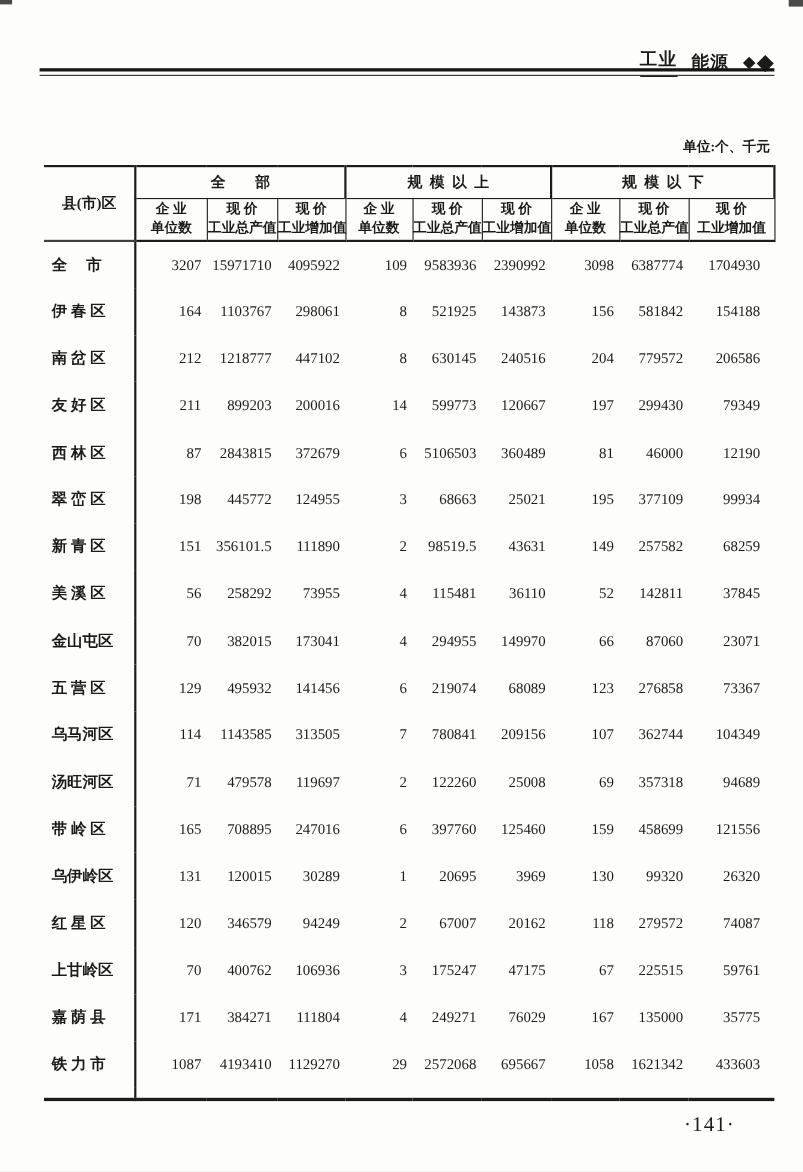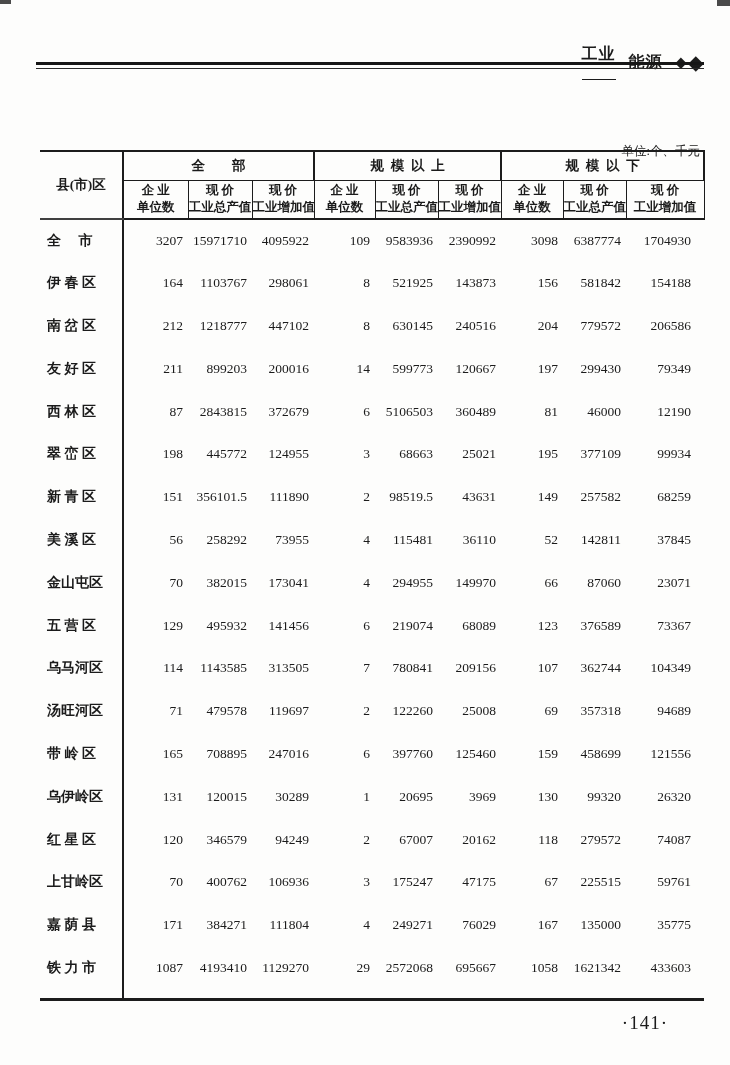--- a/index.html
+++ b/index.html
@@ -11,39 +11,39 @@
   }
   .artifact { position:absolute; background:#4a4a4a; }
   .artifact.tl { left:0; top:0; width:11px; height:4px; }
   .artifact.tr { right:0; top:0; width:13px; height:6px; }
 
   .chapter {
     position:absolute; top:44px; right:27px;
     font-size:16px; font-weight:600; letter-spacing:1px;
     display:flex; align-items:center; gap:13px;
   }
-  .chapter .sec1 { border-bottom:1.5px solid #1b1b1b; padding-bottom:14px; }
+  .chapter .sec1 { border-bottom:1.5px solid #1b1b1b; padding-bottom:4px; }
   .diamonds { display:flex; align-items:center; gap:2px; letter-spacing:0; }
   .diamond.small { font-size:14px; }
   .diamond.large { font-size:19px; }
 
   .double-rule {
     position:absolute; left:36px; top:62px; width:668px; height:3px;
     border-top:3px solid #161616; border-bottom:1px solid #2a2a2a;
   }
 
   .title {
     position:absolute; left:44px; top:84px; width:660px;
     font-family:"Liberation Sans", sans-serif;
     font-weight:bold; font-size:25px; line-height:32px;
     white-space:nowrap;
   }
   .unit-note {
     position:absolute; top:125px; right:30px;
-    font-size:12.5px; font-weight:400;margin-top:18px;
+    font-size:12.5px; font-weight:700;
   }
 
   table.stats {
     position:absolute; left:40px; top:150px; width:664px;
     border-collapse:collapse; table-layout:fixed;
     border-top:2px solid #1c1c1c; border-bottom:3px solid #1c1c1c;
   }
   thead tr.group-row { height:29px; }
   thead tr.sub-row { height:39px; }
   th { font-weight:600; padding:0; vertical-align:middle; }
@@ -264,21 +264,21 @@
         </tr>
         <tr>
           <td class="region">五 营 区</td>
           <td class="num">129</td>
           <td class="num">495932</td>
           <td class="num">141456</td>
           <td class="num">6</td>
           <td class="num">219074</td>
           <td class="num">68089</td>
           <td class="num">123</td>
-          <td class="num">376589</td>
+          <td class="num">276858</td>
           <td class="num last">73367</td>
         </tr>
         <tr>
           <td class="region">乌马河区</td>
           <td class="num">114</td>
           <td class="num">1143585</td>
           <td class="num">313505</td>
           <td class="num">7</td>
           <td class="num">780841</td>
           <td class="num">209156</td>

